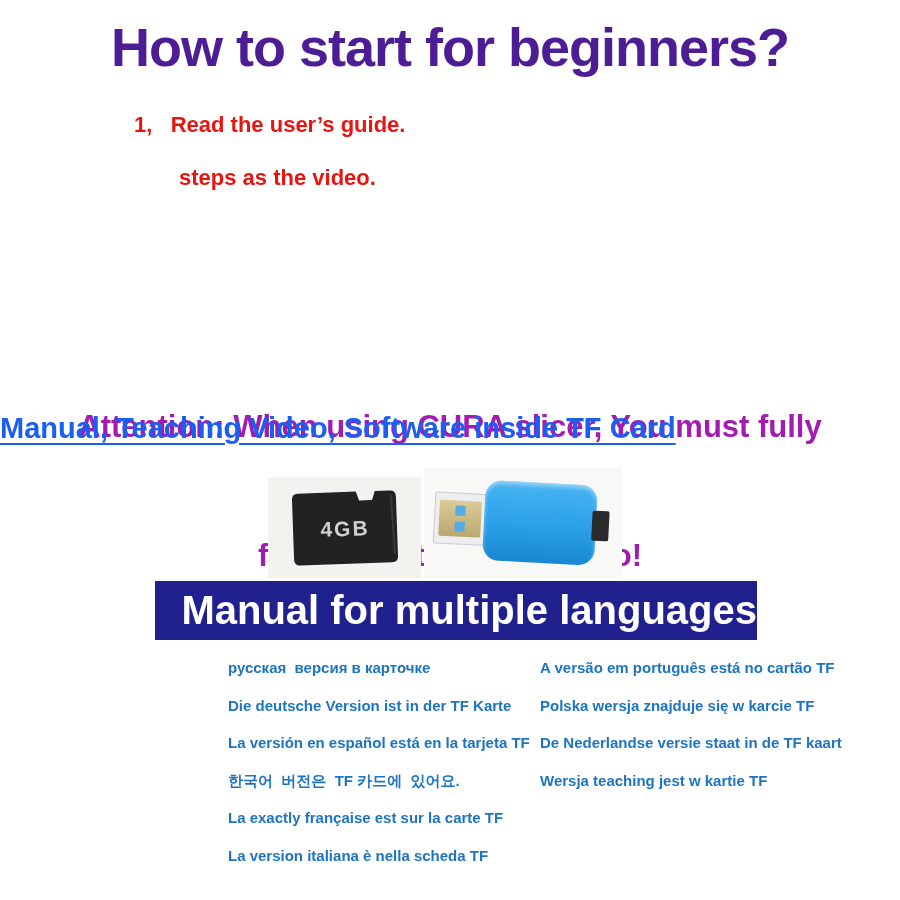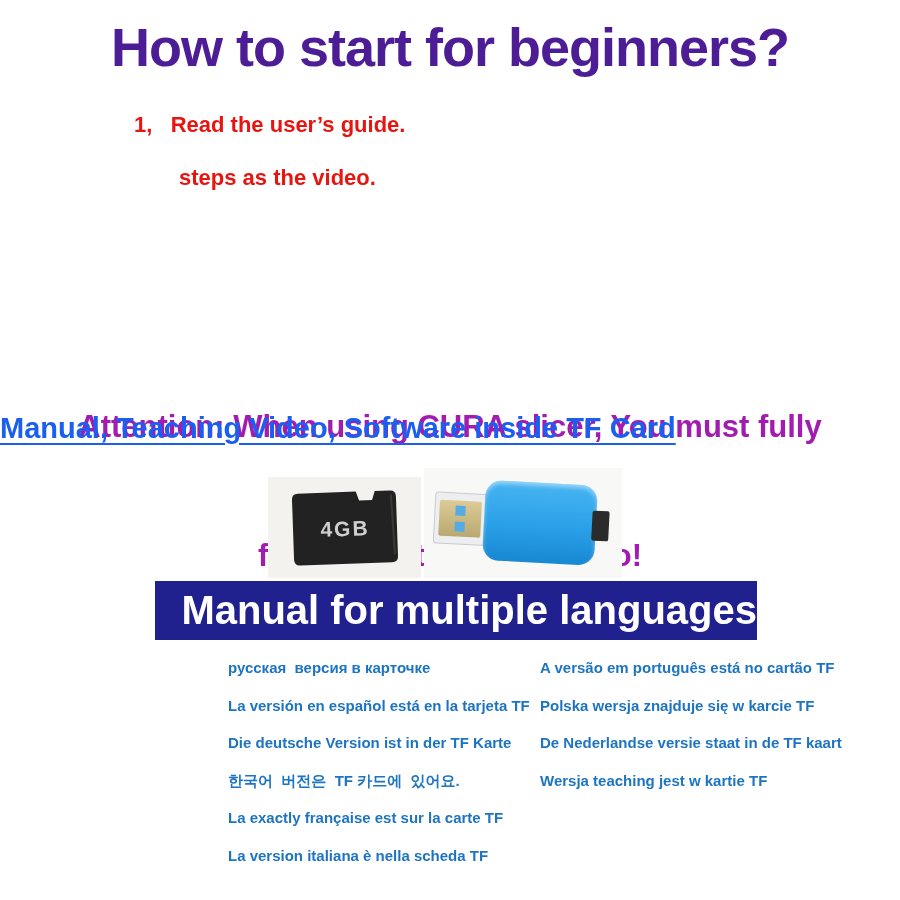--- a/index.html
+++ b/index.html
@@ -98,22 +98,22 @@
       </div>
     </div>
   </div>
 
   <div class="banner">
     <span class="banner-text">Manual for multiple languages</span>
   </div>
 
   <div class="lang-col left">
     <div class="lang-row">русская  версия в карточке</div>
+    <div class="lang-row">Die deutsche Version ist in der TF Karte</div>
     <div class="lang-row">La versión en español está en la tarjeta TF</div>
-    <div class="lang-row">Die deutsche Version ist in der TF Karte</div>
     <div class="lang-row">한국어  버전은  TF 카드에  있어요.</div>
     <div class="lang-row">La exactly française est sur la carte TF</div>
     <div class="lang-row">La version italiana è nella scheda TF</div>
   </div>
 
   <div class="lang-col right">
     <div class="lang-row">A versão em português está no cartão TF</div>
     <div class="lang-row">Polska wersja znajduje się w karcie TF</div>
     <div class="lang-row">De Nederlandse versie staat in de TF kaart</div>
     <div class="lang-row">Wersja teaching jest w kartie TF</div>

